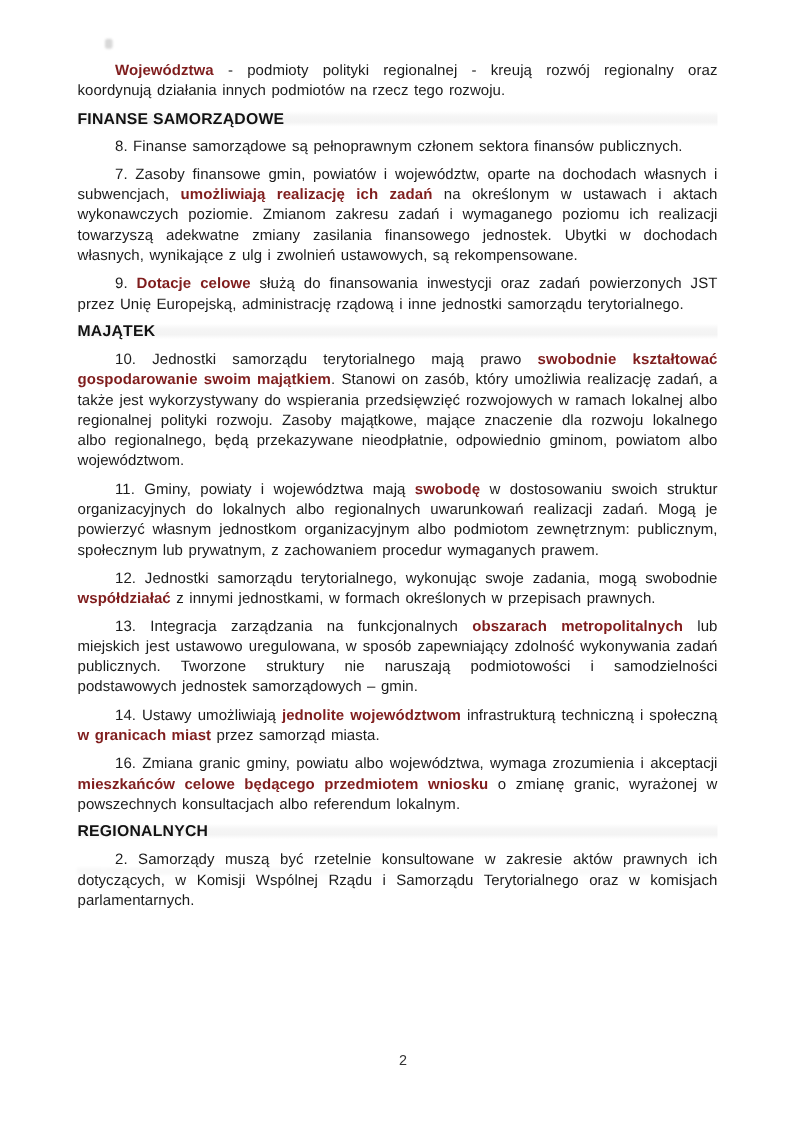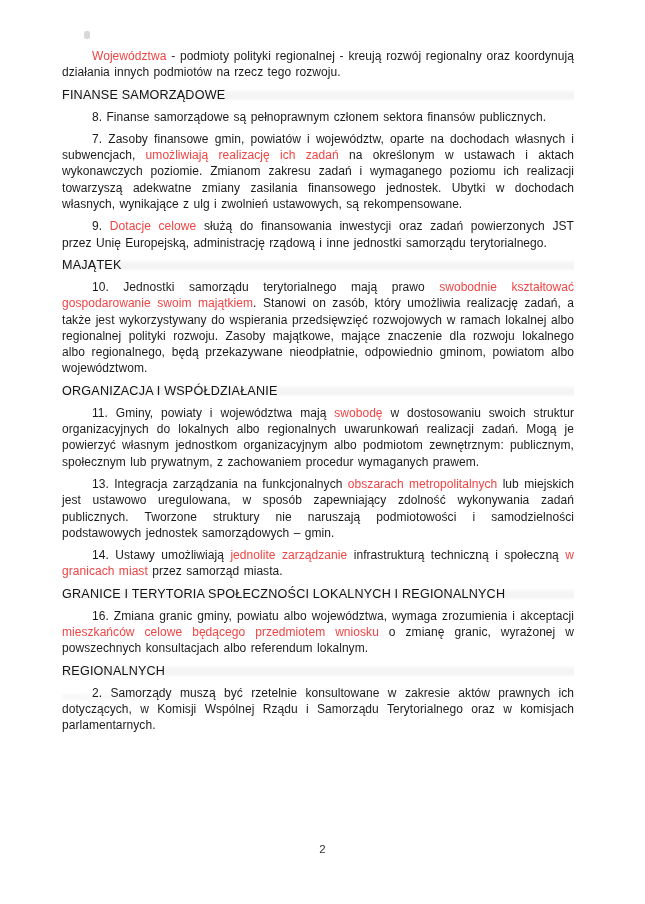--- a/index.html
+++ b/index.html
@@ -25,28 +25,28 @@
   .para {
     margin: 0 0 6px 0;
     font-size: 12px;
     line-height: 16.3px;
     text-align: justify;
     text-indent: 30px;
     letter-spacing: 0.05px;
     word-spacing: 1px;
   }
   .para strong {
-    font-weight: normal;
-    color: #ef4444;
+    font-weight: bold;
+    color: #7f1d1d;
   }
   .heading {
     margin: 3px 0 6px 0;
     font-size: 12.6px;
     line-height: 16px;
-    font-weight: normal;
+    font-weight: bold;
     color: #121212;
     letter-spacing: 0.2px;
     
     background: linear-gradient(to bottom,
       rgba(0,0,0,0) 12%,
       rgba(90,90,90,0.06) 38%,
       rgba(90,90,90,0.07) 66%,
       rgba(0,0,0,0) 90%);
   }
   .page-number {
@@ -88,23 +88,22 @@
 <div class="scan-streak" style="top: 694px;"></div>
 
 <main class="page">
     <p class="para"><strong>Województwa</strong> - podmioty polityki regionalnej - kreują rozwój regionalny oraz koordynują działania innych podmiotów na rzecz tego rozwoju.</p>
     <h2 class="heading">FINANSE SAMORZĄDOWE</h2>
     <p class="para">8. Finanse samorządowe są pełnoprawnym członem sektora finansów publicznych.</p>
     <p class="para">7. Zasoby finansowe gmin, powiatów i województw, oparte na dochodach własnych i subwencjach, <strong>umożliwiają realizację ich zadań</strong> na określonym w ustawach i aktach wykonawczych poziomie. Zmianom zakresu zadań i wymaganego poziomu ich realizacji towarzyszą adekwatne zmiany zasilania finansowego jednostek. Ubytki w dochodach własnych, wynikające z ulg i zwolnień ustawowych, są rekompensowane.</p>
     <p class="para">9. <strong>Dotacje celowe</strong> służą do finansowania inwestycji oraz zadań powierzonych JST przez Unię Europejską, administrację rządową i inne jednostki samorządu terytorialnego.</p>
     <h2 class="heading">MAJĄTEK</h2>
     <p class="para">10. Jednostki samorządu terytorialnego mają prawo <strong>swobodnie kształtować gospodarowanie swoim majątkiem</strong>. Stanowi on zasób, który umożliwia realizację zadań, a także jest wykorzystywany do wspierania przedsięwzięć rozwojowych w ramach lokalnej albo regionalnej polityki rozwoju. Zasoby majątkowe, mające znaczenie dla rozwoju lokalnego albo regionalnego, będą przekazywane nieodpłatnie, odpowiednio gminom, powiatom albo województwom.</p>
-    <h2 class="heading">ORGANIZACJA I WSPÓŁDZIAŁANIE</h2>
     <p class="para">11. Gminy, powiaty i województwa mają <strong>swobodę</strong> w dostosowaniu swoich struktur organizacyjnych do lokalnych albo regionalnych uwarunkowań realizacji zadań. Mogą je powierzyć własnym jednostkom organizacyjnym albo podmiotom zewnętrznym: publicznym, społecznym lub prywatnym, z zachowaniem procedur wymaganych prawem.</p>
+    <p class="para">12. Jednostki samorządu terytorialnego, wykonując swoje zadania, mogą swobodnie <strong>współdziałać</strong> z innymi jednostkami, w formach określonych w przepisach prawnych.</p>
     <p class="para">13. Integracja zarządzania na funkcjonalnych <strong>obszarach metropolitalnych</strong> lub miejskich jest ustawowo uregulowana, w sposób zapewniający zdolność wykonywania zadań publicznych. Tworzone struktury nie naruszają podmiotowości i samodzielności podstawowych jednostek samorządowych – gmin.</p>
-    <p class="para">14. Ustawy umożliwiają <strong>jednolite zarządzanie</strong> infrastrukturą techniczną i społeczną <strong>w granicach miast</strong> przez samorząd miasta.</p>
-    <h2 class="heading">GRANICE I TERYTORIA SPOŁECZNOŚCI LOKALNYCH I REGIONALNYCH</h2>
+    <p class="para">14. Ustawy umożliwiają <strong>jednolite województwom</strong> infrastrukturą techniczną i społeczną <strong>w granicach miast</strong> przez samorząd miasta.</p>
     <p class="para">16. Zmiana granic gminy, powiatu albo województwa, wymaga zrozumienia i akceptacji <strong>mieszkańców celowe będącego przedmiotem wniosku</strong> o zmianę granic, wyrażonej w powszechnych konsultacjach albo referendum lokalnym.</p>
     <h2 class="heading">REGIONALNYCH</h2>
     <p class="para">2. Samorządy muszą być rzetelnie konsultowane w zakresie aktów prawnych ich dotyczących, w Komisji Wspólnej Rządu i Samorządu Terytorialnego oraz w komisjach parlamentarnych.</p>
   </main>
 
 <div class="page-number">2</div>
 
 </body></html>

